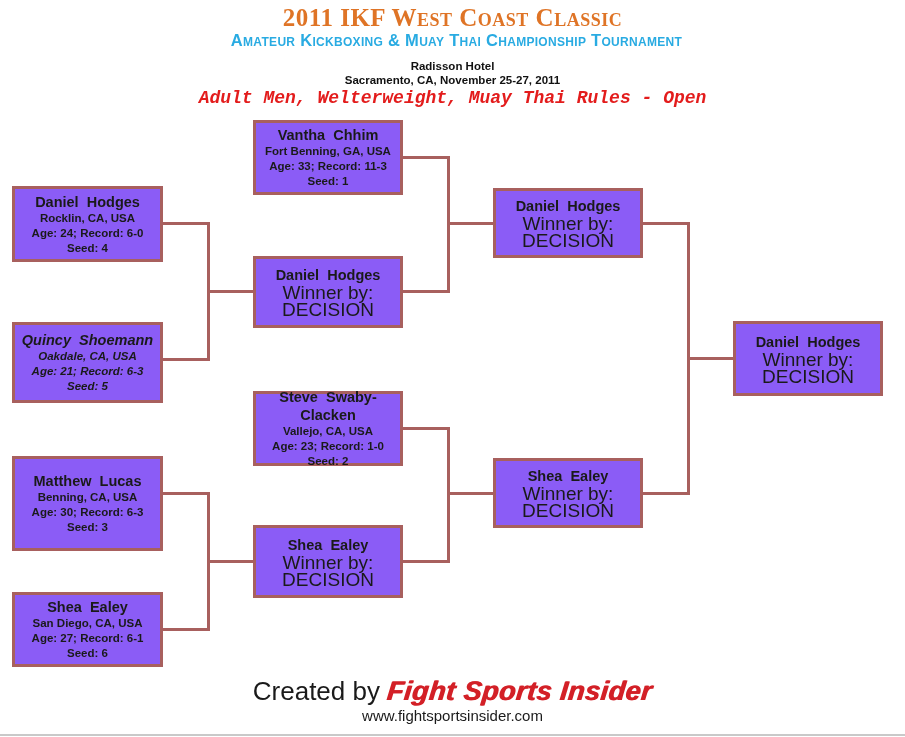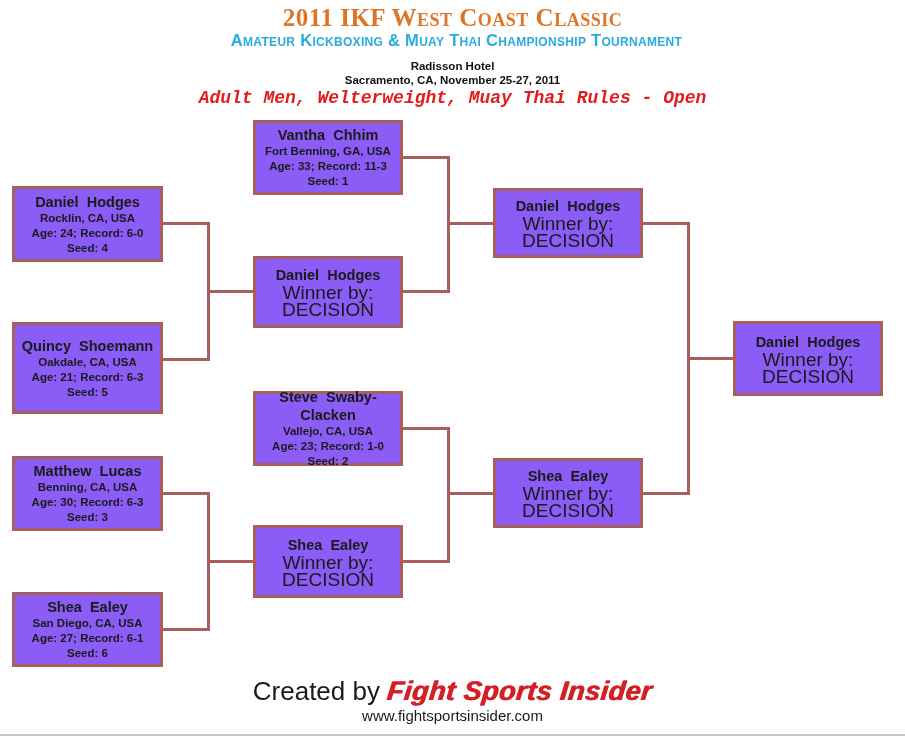--- a/index.html
+++ b/index.html
@@ -84,22 +84,22 @@
     line-height: 15px;
   }
   .box .result {
     font-weight: normal;
     font-size: 19px;
     line-height: 17px;
   }
 
   
   #box-hodges-r1   { left: 12px;  top: 186px; height: 76px; }
-  #box-shoemann-r1 { left: 12px;  top: 322px; height: 92px; }
-  #box-lucas-r1    { left: 12px;  top: 456px; height: 75px; }
+  #box-shoemann-r1 { left: 12px;  top: 322px; height: 81px; font-style: italic; }
+  #box-lucas-r1    { left: 12px;  top: 456px; height: 95px; }
   #box-ealey-r1    { left: 12px;  top: 592px; height: 75px; }
   #box-chhim-r1    { left: 253px; top: 120px; height: 75px; width: 150px; }
   #box-swaby-r1    { left: 253px; top: 391px; height: 75px; width: 150px; }
   
   #box-qtop-winner    { left: 253px; top: 256px; height: 72px; width: 150px; }
   #box-qbottom-winner { left: 253px; top: 525px; height: 73px; width: 150px; }
   #box-semitop-winner    { left: 493px; top: 188px; height: 70px; width: 150px; }
   #box-semibottom-winner { left: 493px; top: 458px; height: 70px; width: 150px; }
   #box-champion       { left: 733px; top: 321px; height: 75px; width: 150px; }
 

